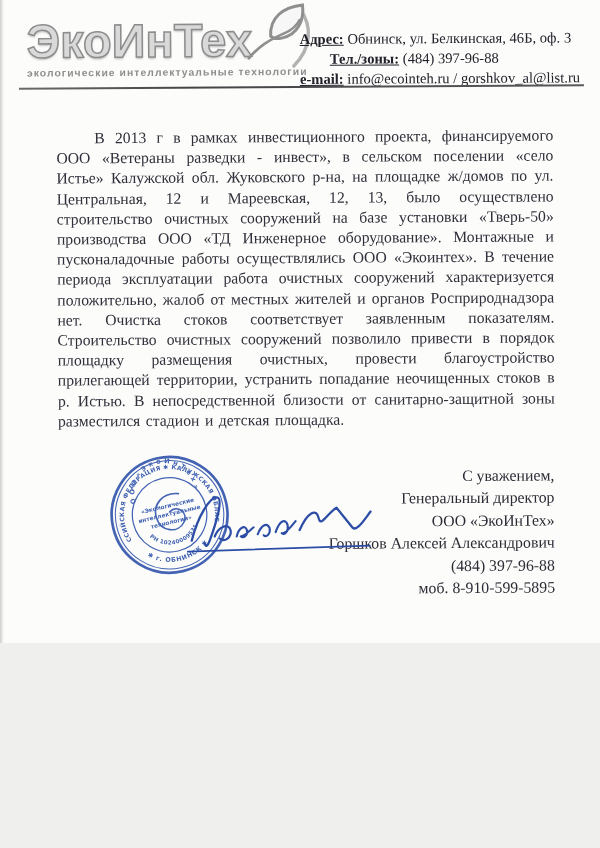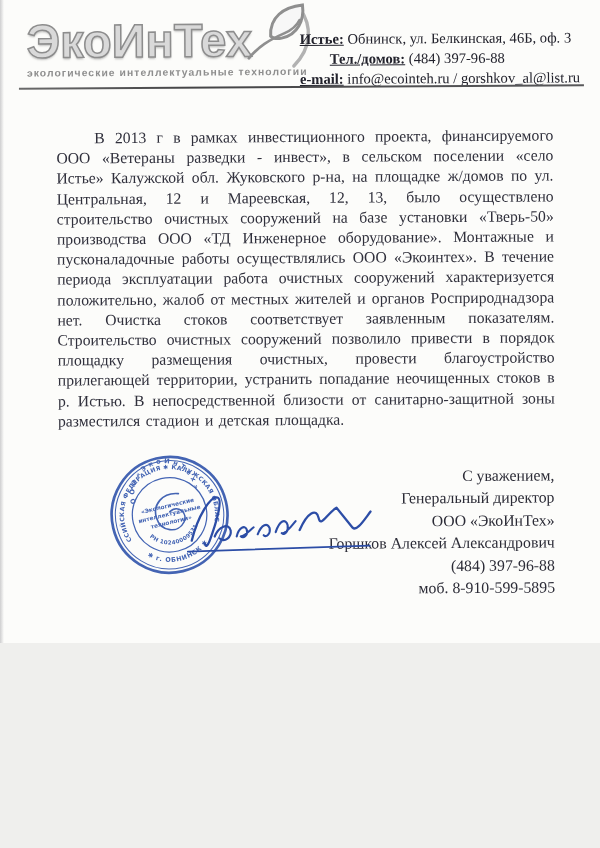--- a/index.html
+++ b/index.html
@@ -93,25 +93,25 @@
           <path d="M63,6 C76,24 75,46 57,64" fill="none" stroke="#b2b2b2" stroke-width="3.4" stroke-linecap="round"></path>
 
           <path d="M34,34 C33,15 47,5 66,3 C68,18 61,33 45,36 C40,37 36,36 34,34 Z" fill="#f7f7f7" stroke="#8f8f8f" stroke-width="3"></path>
 
           <path d="M12,56 C22,44 32,38 48,31 C55,28 60,24 63,18" fill="none" stroke="#8f8f8f" stroke-width="2.6" stroke-linecap="round"></path>
         </svg>
       </div>
 
       <div class="contact">
         <div class="c1">
-          <span class="lbl">Истье:</span>
+          <span class="lbl">Адрес:</span>
           <span>Обнинск, ул. Белкинская, 46Б, оф. 3</span>
         </div>
         <div class="c2">
-          <span class="lbl">Тел./домов:</span>
+          <span class="lbl">Тел./зоны:</span>
           <span>(484) 397-96-88</span>
         </div>
         <div class="c3">
           <span class="lbl">e-mail:</span>
           <span>info@ecointeh.ru / gorshkov_al@list.ru</span>
         </div>
       </div>
     </header>
 
     <div class="rule"></div>

